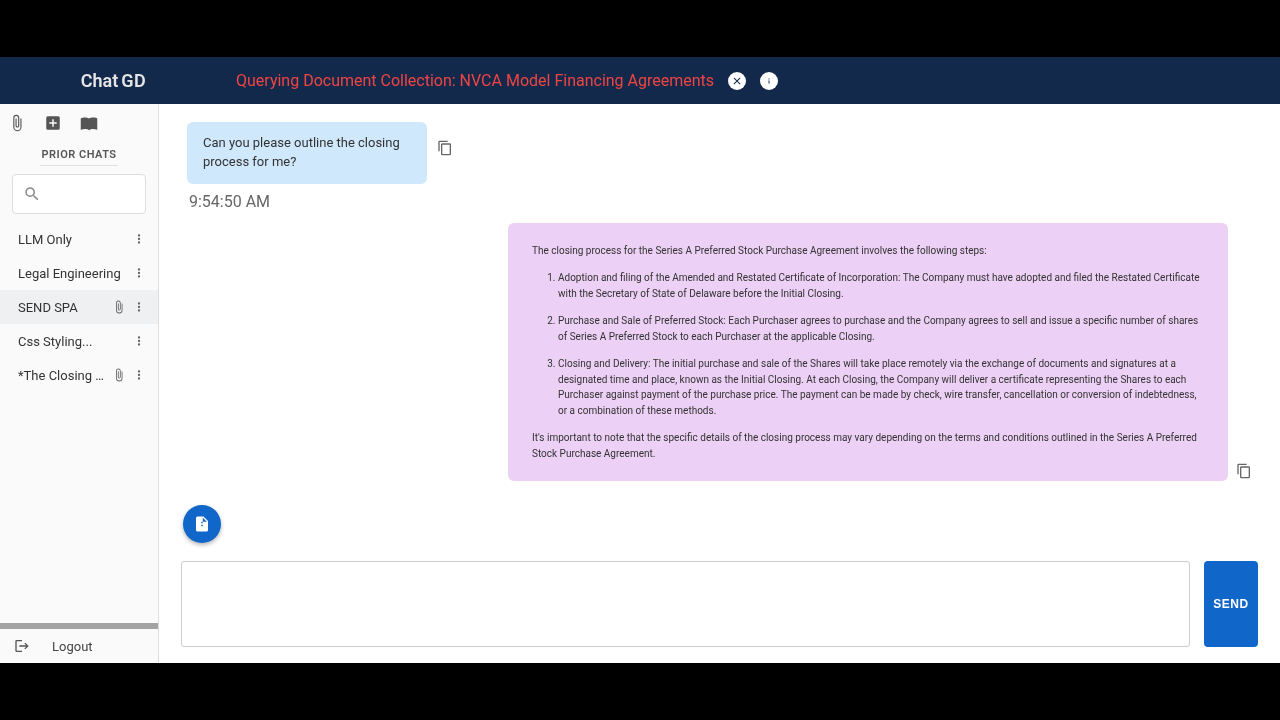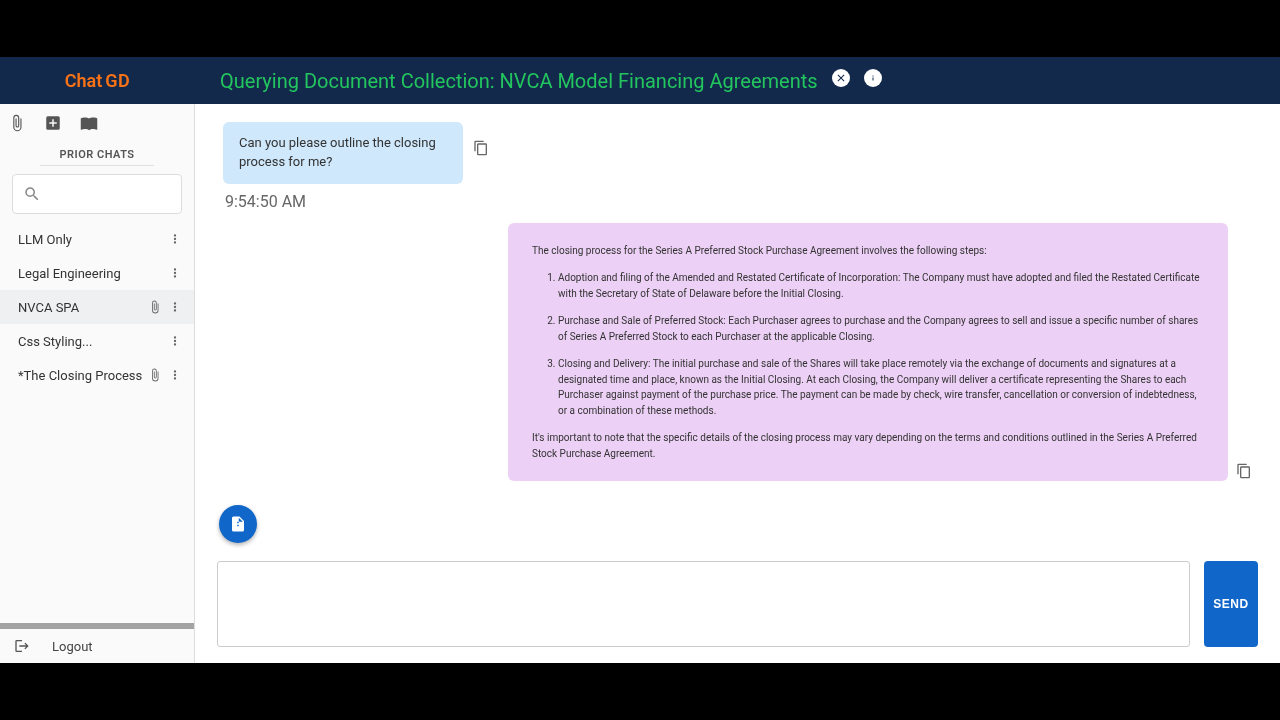--- a/index.html
+++ b/index.html
@@ -1,27 +1,27 @@
 <!DOCTYPE html>
 <html><head>
 <meta charset="utf-8">
 <style>
 * { box-sizing: border-box; margin: 0; padding: 0; }
 body { font-family: -apple-system, BlinkMacSystemFont, "Segoe UI", Roboto, Arial, sans-serif; background:#000; width:1280px; height:720px; overflow:hidden; }
 .letterbox-top { height:57px; background:#000; }
 .letterbox-bottom { height:57px; background:#000; position:absolute; bottom:0; left:0; right:0; }
 .app { position:absolute; top:57px; left:0; right:0; bottom:57px; background:#fff; display:flex; flex-direction:column; }
 .header { height:47px; background:#13294b; display:flex; align-items:center; }
-.logo-area { width:195px; display:flex; align-items:flex-end; justify-content:center; color:#f97316; font-size:18px; font-weight:600; }
+.logo-area { width:195px; display:flex; align-items:flex-end; justify-content:center; color:#e5e5e5; font-size:18px; font-weight:600;margin-left:16px; }
 .logo-area .gd { font-weight:600; margin-left:3px; font-size:18px; letter-spacing:0.5px;}
-.header-title { flex:1; display:flex; align-items:flex-start; padding-left:25px; color:#22c55e; font-size:20px; }
+.header-title { flex:1; display:flex; align-items:center; padding-left:25px; color:#ef4444; font-size:16px; }
 .header-icon-btn { width:18px; height:18px; border-radius:50%; background:#fff; display:flex; align-items:center; justify-content:center; margin-left:14px; cursor:pointer; }
 .header-icon-btn svg { fill:#13294b; }
 .body { flex:1; display:flex; min-height:0; }
-.sidebar { width:195px; border-right:1px solid #ddd; display:flex; flex-direction:column; background:#fafafa; position:relative; }
+.sidebar { width:159px; border-right:1px solid #ddd; display:flex; flex-direction:column; background:#fafafa; position:relative; }
 .sb-toolbar { height:38px; display:flex; align-items:center; padding:0 8px; gap:18px; color:#555; }
 .sb-toolbar .ticon { cursor:pointer; display:flex; align-items:center; }
 .sb-label { text-align:center; font-size:11px; letter-spacing:0.5px; color:#555; font-weight:600; padding:6px 0 4px; }
 .sb-divider { height:1px; background:#e0e0e0; margin:0 40px 8px; }
 .search-wrap { padding:0 12px 8px; }
 .search-box { border:1px solid #ddd; border-radius:4px; height:40px; display:flex; align-items:center; padding:0 10px; background:#fff; }
 .search-box svg { fill:#888; }
 .chat-list { flex:1; overflow:auto; }
 .chat-item { height:34px; display:flex; align-items:center; padding:0 10px 0 18px; font-size:13px; color:#333; cursor:pointer; position:relative; }
 .chat-item.active { background:#eef0f2; }
@@ -117,21 +117,21 @@
         </div>
         <div class="chat-item">
           <span class="name">Legal Engineering</span>
           <span class="more">
               <svg width="14" height="14" viewBox="0 0 24 24" fill="#666">
                 <path d="M12 8a2 2 0 1 0-2-2 2 2 0 0 0 2 2zm0 2a2 2 0 1 0 2 2 2 2 0 0 0-2-2zm0 6a2 2 0 1 0 2 2 2 2 0 0 0-2-2z"></path>
               </svg>
             </span>
         </div>
         <div class="chat-item active">
-          <span class="name">NVCA SPA</span>
+          <span class="name">SEND SPA</span>
           <span class="attach">
               <svg width="14" height="14" viewBox="0 0 24 24" fill="#666">
                 <path d="M16.5 6v11.5a4 4 0 0 1-8 0V5a2.5 2.5 0 0 1 5 0v10.5a1 1 0 0 1-2 0V6H10v9.5a2.5 2.5 0 0 0 5 0V5a4 4 0 0 0-8 0v12.5a5.5 5.5 0 0 0 11 0V6h-1.5z"></path>
               </svg>
             </span>
           <span class="more">
               <svg width="14" height="14" viewBox="0 0 24 24" fill="#666">
                 <path d="M12 8a2 2 0 1 0-2-2 2 2 0 0 0 2 2zm0 2a2 2 0 1 0 2 2 2 2 0 0 0-2-2zm0 6a2 2 0 1 0 2 2 2 2 0 0 0-2-2z"></path>
               </svg>
             </span>

